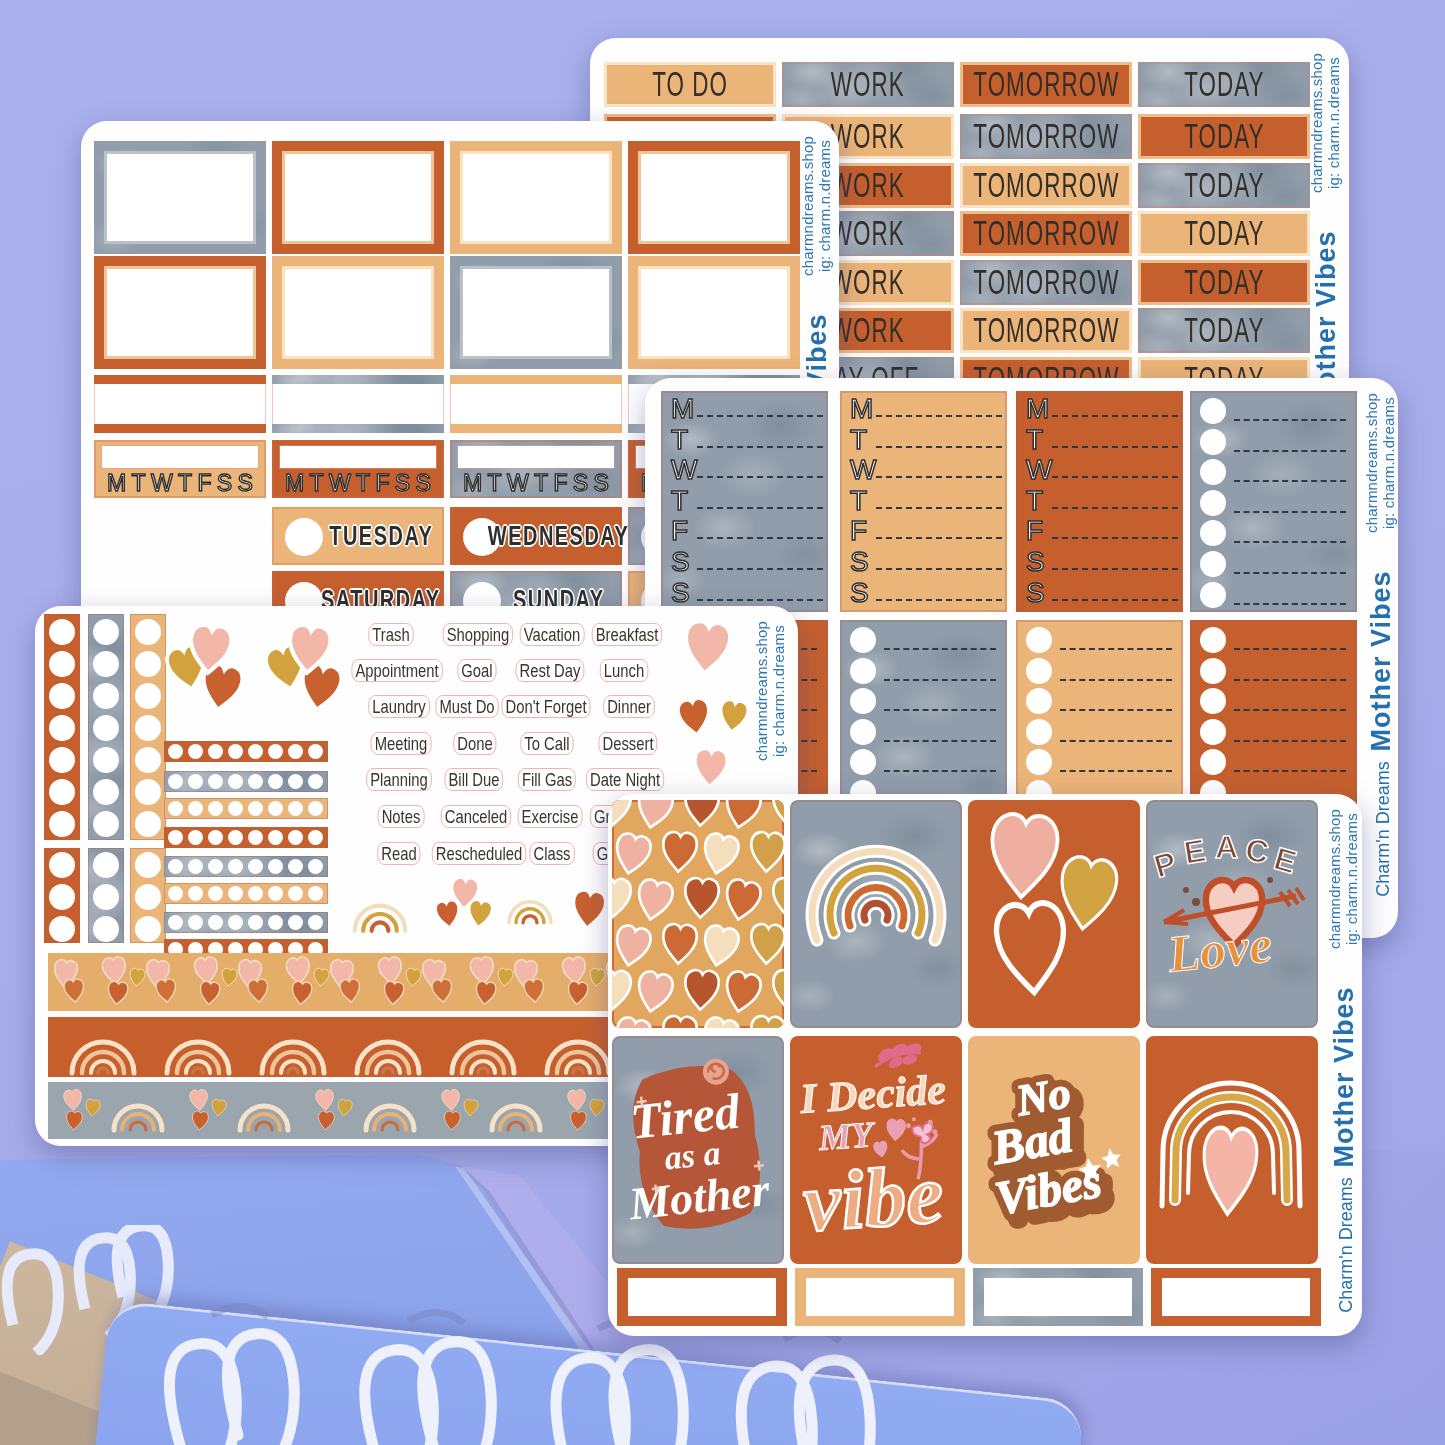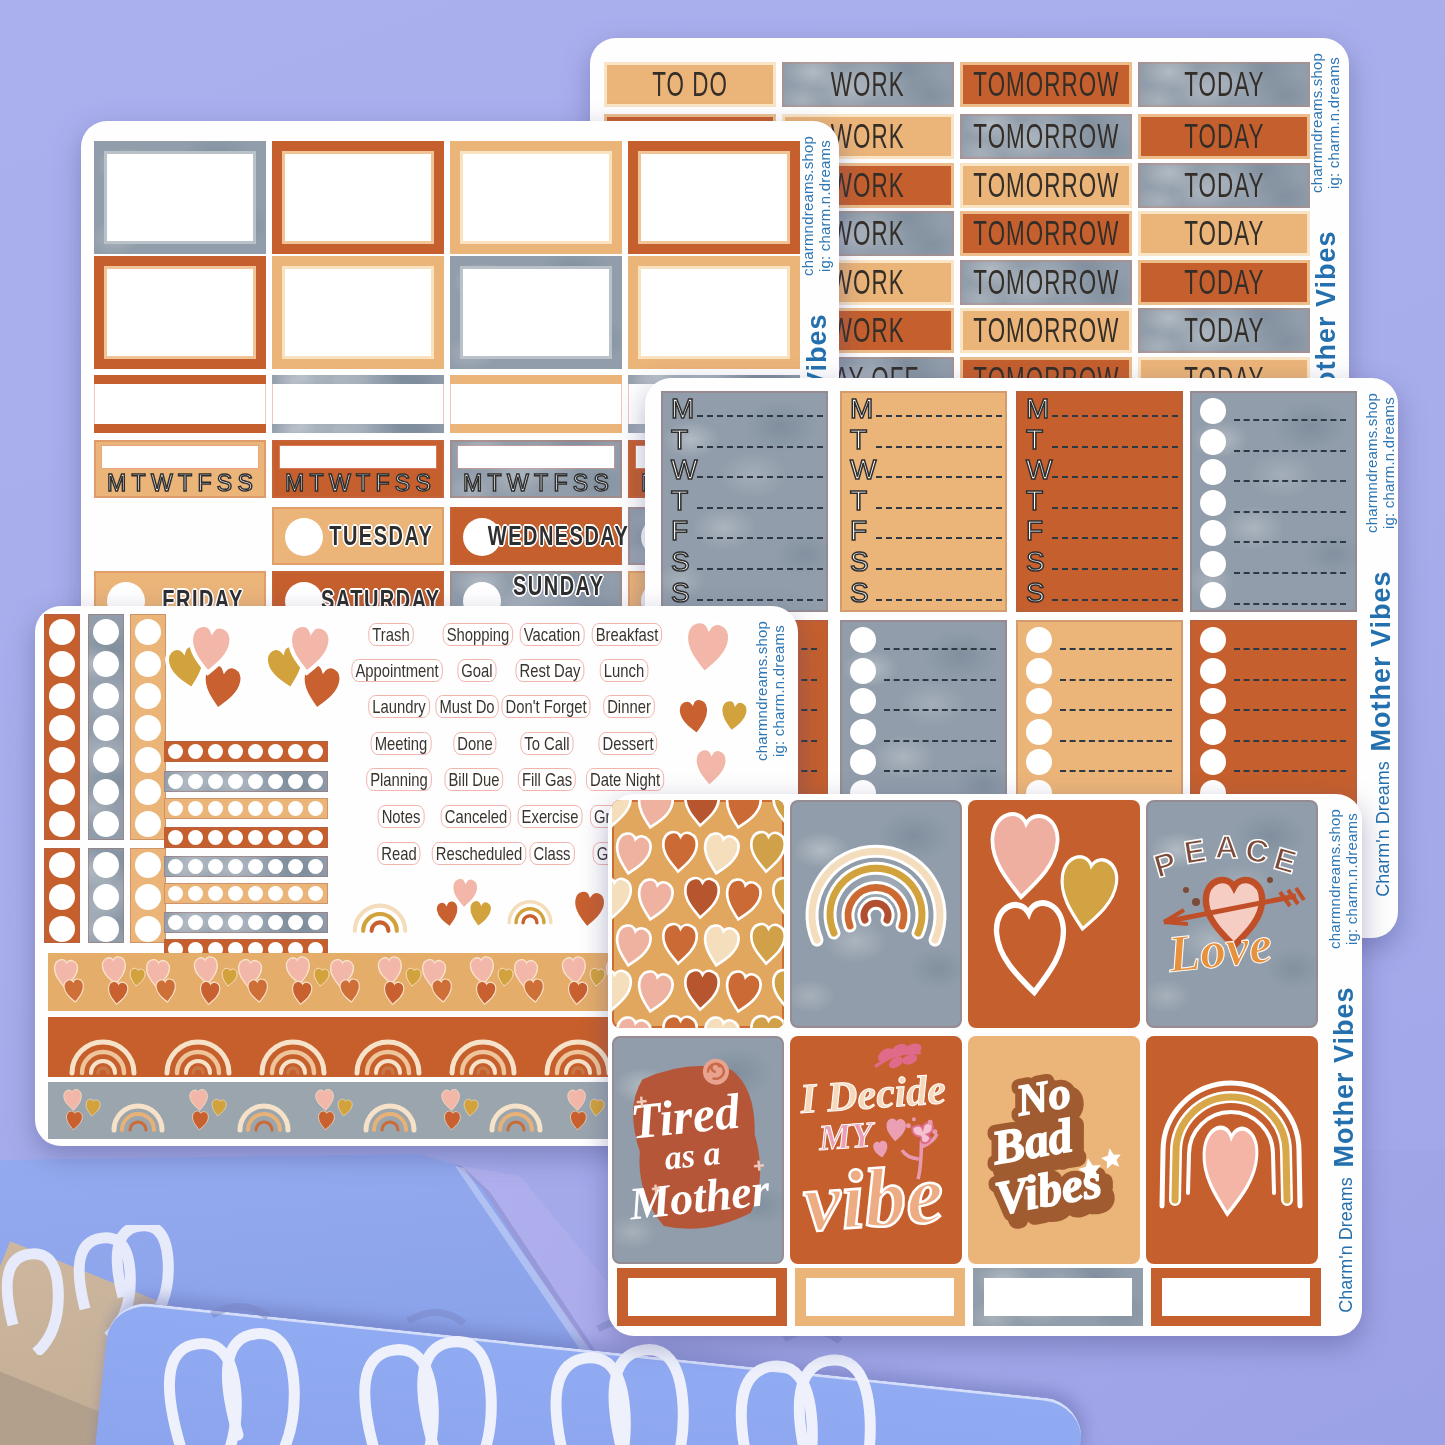--- a/index.html
+++ b/index.html
@@ -261,35 +261,29 @@
 <div class="abs" style="left:48px;top:0;right:2px;height:100%;display:flex;align-items:center;justify-content:center;">
         <span class="dayt" style="transform:scale(.74,1.04);">TUESDAY</span>
       </div>
     </div>
 <div class="abs tex" style="left:547px;top:386px;width:172px;height:58px;box-shadow:inset 0 0 0 2px rgba(200,110,80,.3);">
 <div class="abs" style="left:13px;top:11px;width:38px;height:38px;border-radius:50%;background:#fff;"></div>
 <div class="abs" style="left:48px;top:0;right:2px;height:100%;display:flex;align-items:center;justify-content:center;">
         <span class="dayt" style="transform:scale(.74,1.04);">THURSDAY</span>
       </div>
     </div>
-<div class="abs tan" style="left:13px;top:450px;width:172px;height:58px;box-shadow:inset 0 0 0 2px rgba(200,110,80,.3);">
-<div class="abs" style="left:13px;top:11px;width:38px;height:38px;border-radius:50%;background:#fff;"></div>
-<div class="abs" style="left:48px;top:0;right:2px;height:100%;display:flex;align-items:center;justify-content:center;">
-        <span class="dayt" style="transform:scale(.74,1.04);">FRIDAY</span>
-      </div>
-    </div>
 <div class="abs org" style="left:191px;top:450px;width:172px;height:58px;box-shadow:inset 0 0 0 2px rgba(200,110,80,.3);">
 <div class="abs" style="left:13px;top:11px;width:38px;height:38px;border-radius:50%;background:#fff;"></div>
 <div class="abs" style="left:48px;top:0;right:2px;height:100%;display:flex;align-items:center;justify-content:center;">
         <span class="dayt" style="transform:scale(.74,1.04);">SATURDAY</span>
       </div>
     </div>
 <div class="abs tex" style="left:369px;top:450px;width:172px;height:58px;box-shadow:inset 0 0 0 2px rgba(200,110,80,.3);">
 <div class="abs" style="left:13px;top:11px;width:38px;height:38px;border-radius:50%;background:#fff;"></div>
-<div class="abs" style="left:48px;top:0;right:2px;height:100%;display:flex;justify-content:center;">
+<div class="abs" style="left:48px;top:0;right:2px;height:100%;display:flex;align-items:center;justify-content:center;">
         <span class="dayt" style="transform:scale(.74,1.04);">SUNDAY</span>
       </div>
     </div>
 <div class="abs tan" style="left:547px;top:450px;width:172px;height:58px;box-shadow:inset 0 0 0 2px rgba(200,110,80,.3);">
 <div class="abs" style="left:13px;top:11px;width:38px;height:38px;border-radius:50%;background:#fff;"></div>
 <div class="abs" style="left:48px;top:0;right:2px;height:100%;display:flex;align-items:center;justify-content:center;">
         <span class="dayt" style="transform:scale(.74,1.04);">SATURDAY</span>
       </div>
     </div>
 <div class="abs" style="left:735px;top:85px;width:0;height:0;">

